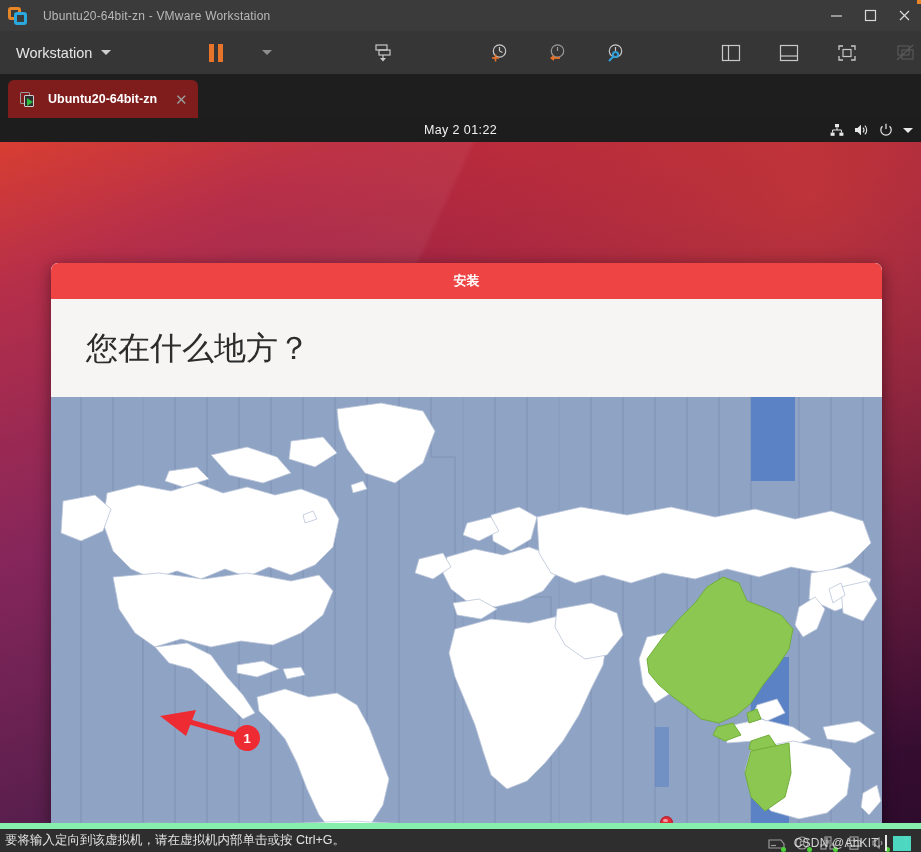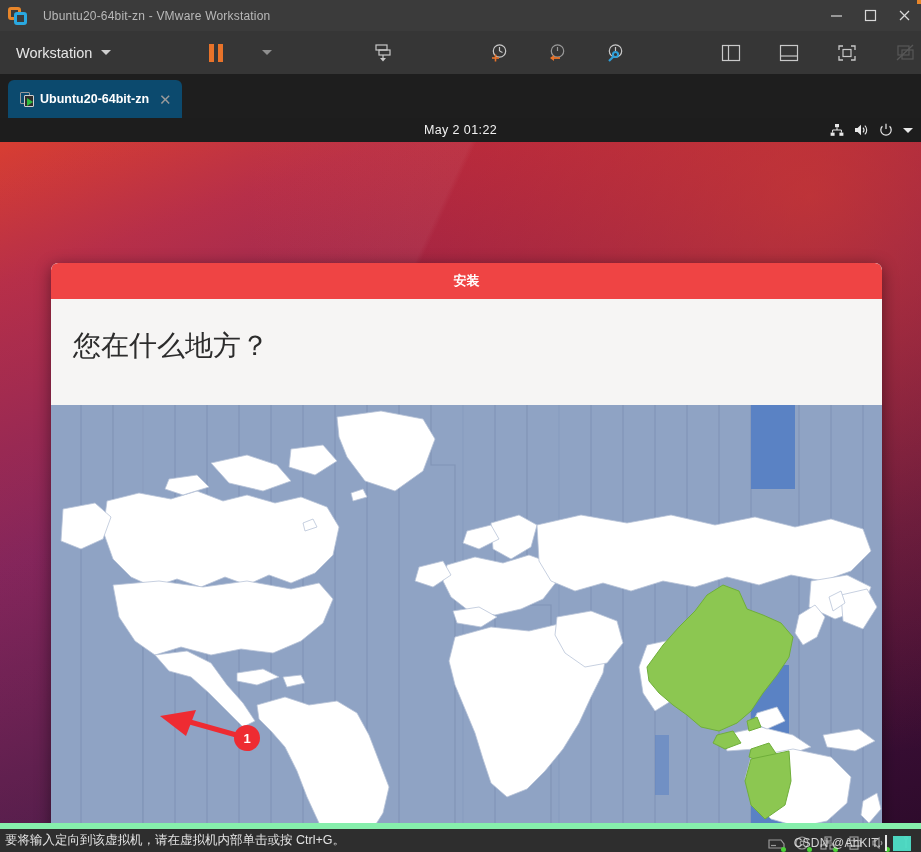--- a/index.html
+++ b/index.html
@@ -43,22 +43,22 @@
   .tb-btn { width: 30px; height: 30px; display: flex; align-items: center; justify-content: center; border-radius: 3px; }
   .tb-btn.active { border: 1px solid #3c88c8; background: #2d2d2d; }
   .tb-btn.disabled { opacity: .38; }
   .pause-ico { display: flex; gap: 4px; }
   .pause-ico i { display: block; width: 5px; height: 18px; background: #e8732a; }
   .tb-caret-sm { width: 0; height: 0; border-left: 5px solid transparent; border-right: 5px solid transparent; border-top: 5px solid #8f8f8f; margin: 0 6px 0 3px; }
 
   
   .tabstrip { position: absolute; left: 0; top: 74px; width: 921px; height: 44px; background: #1e1e1e; }
   .tab {
-    position: absolute; left: 8px; top: 6px; height: 38px; background: #0c4a6e;
-    border-radius: 6px 6px 0 0; display: flex; align-items: center; padding: 0 10px 0 12px; gap: 4px;
+    position: absolute; left: 8px; top: 6px; height: 38px; background: #7f1d1d;
+    border-radius: 6px 6px 0 0; display: flex; align-items: center; padding: 0 10px 0 12px; gap: 12px;
   }
   .tab-label { color: #ffffff; font-size: 12.5px; font-weight: bold; }
   .tab-close { color: #9a9a9a; font-size: 15px; margin-left: 6px; line-height: 1; }
   .tabicon { position: relative; width: 16px; height: 15px; flex: 0 0 auto; }
   .tabicon .b1 { position: absolute; left: 0; top: 0; width: 10px; height: 12px; border: 1.4px solid #9a9a9a; border-radius: 1px; }
   .tabicon .b2 { position: absolute; left: 4px; top: 3px; width: 10px; height: 12px; border: 1.4px solid #cfcfcf; background: #2e2e2e; border-radius: 1px; }
   .tabicon .play { position: absolute; left: 7px; top: 6px; width: 0; height: 0; border-left: 6px solid #2fbe3f; border-top: 4px solid transparent; border-bottom: 4px solid transparent; }
 
   
   .guest { position: absolute; left: 0; top: 118px; width: 921px; height: 705px; overflow: hidden; }
@@ -82,21 +82,21 @@
 
   
   .dialog {
     position: absolute; left: 51px; top: 145px; width: 831px; height: 678px;
     background: #f6f5f4; border-radius: 7px 7px 0 0; box-shadow: 0 3px 16px rgba(0,0,0,.45); overflow: hidden;
   }
   .dlg-header {
     height: 36px; background: #ef4444; color: #ffffff; font-size: 13px; font-weight: bold;
     display: flex; align-items: center; justify-content: center; border-radius: 7px 7px 0 0;
   }
-  .dlg-heading { padding: 28px 0 40px 22px; font-size: 28px; color: #2c2c2c; font-weight: normal; }
+  .dlg-heading { padding: 28px 0 26px 22px; font-size: 32px; color: #2c2c2c; font-weight: normal; margin-left: 13px; }
 
   
   .map { position: relative; width: 831px; height: 436px; background: #8fa3c4; overflow: hidden; }
   .map svg { display: block; width: 831px; height: 436px; }
   .pin { position: absolute; left: 609px; top: 419px; width: 14px; height: 18px; }
   .pin .head { position: absolute; left: 0; top: 0; width: 13px; height: 13px; border-radius: 50%; background: #e02b38; border: 1.5px solid #b01b28; }
   .pin .gloss { position: absolute; left: 3px; top: 2.5px; width: 5px; height: 3.5px; border-radius: 50%; background: rgba(255,255,255,.55); }
   .pin .needle { position: absolute; left: 6px; top: 11px; width: 1.5px; height: 7px; background: #ededed; }
 
   

